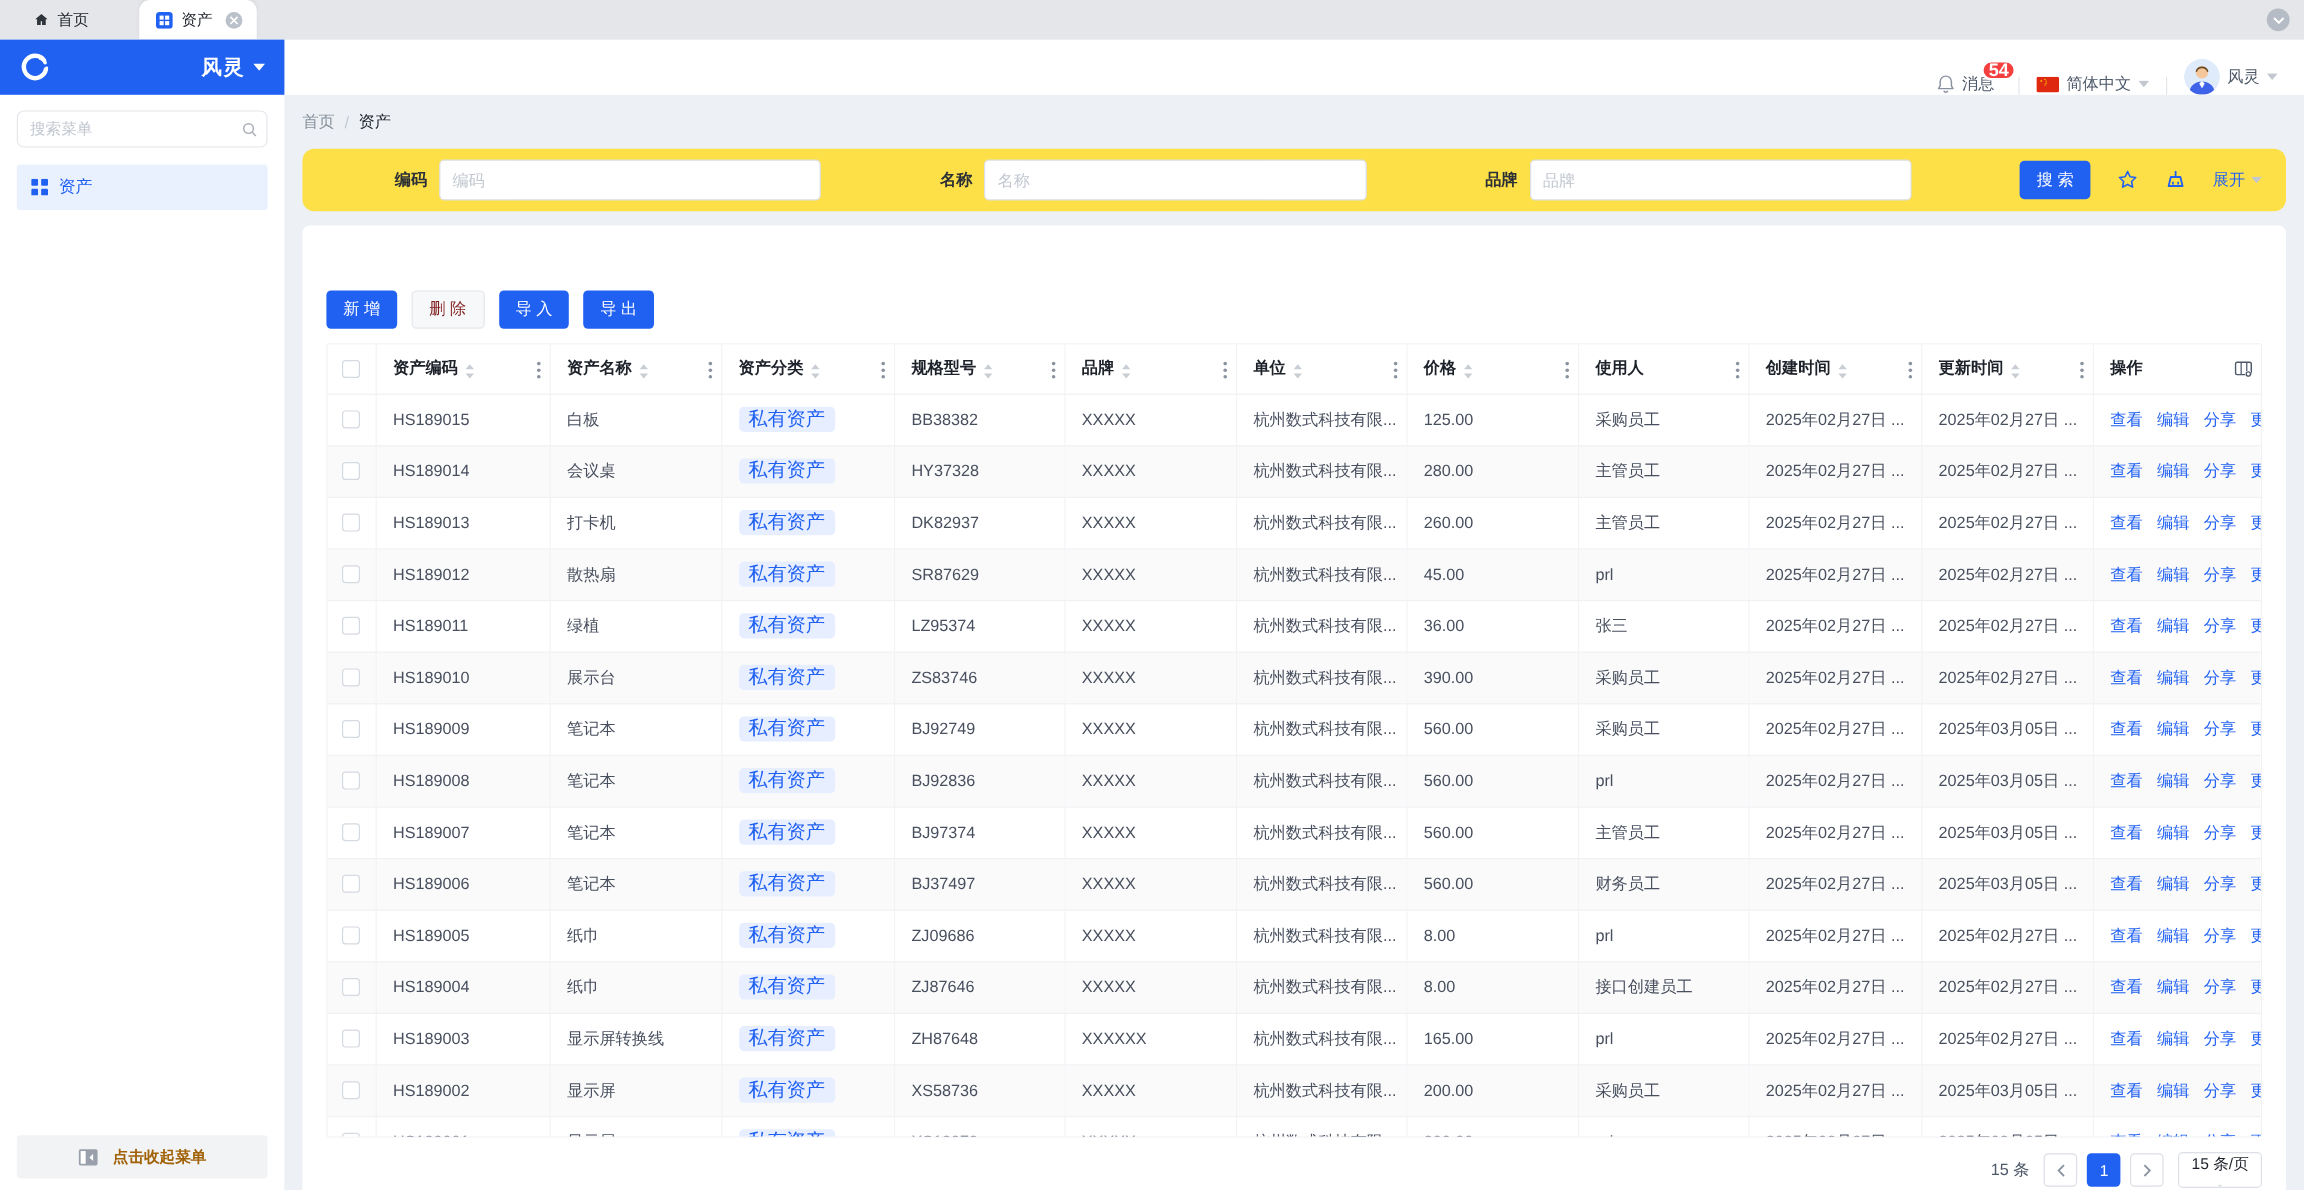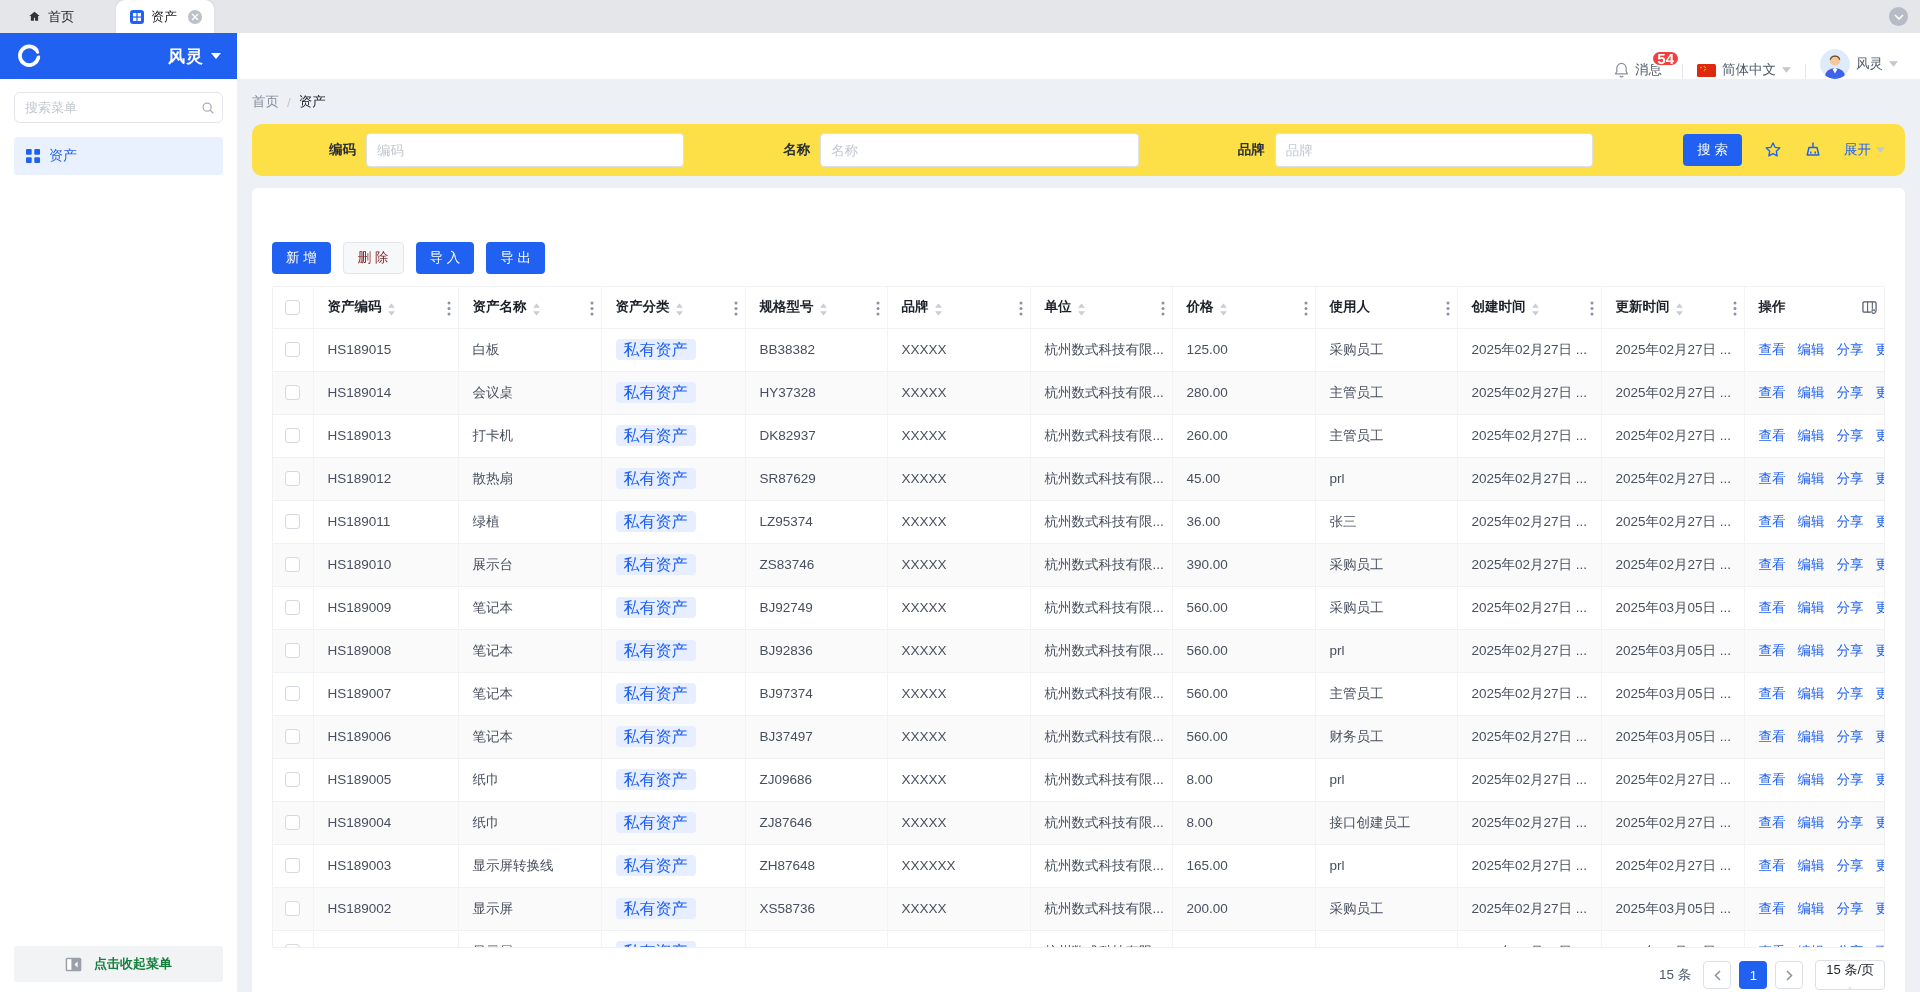--- a/index.html
+++ b/index.html
@@ -20,21 +20,21 @@
   .sidebar-brand { height:46px; background:#2161f2; display:flex; align-items:center; padding:0 16px; }
   .brand-name { margin-left:auto; color:#fff; font-size:17px; font-weight:700; letter-spacing:1px; display:flex; align-items:center; gap:7px; }
   .side-search { margin:13px 14px 0; height:31px; border:1px solid #e5e6eb; border-radius:6px; display:flex; align-items:center; padding:0 10px; background:#fff; }
   .side-search input { border:none; outline:none; flex:1; font-size:13px; color:#1d2129; background:transparent; font-family:inherit; }
   .side-search input::placeholder { color:#c2c7d0; }
   .side-menu { margin:14px 14px 0; }
   .side-menu-item { height:38px; border-radius:3px; display:flex; align-items:center; gap:9px; padding:0 12px; cursor:pointer; }
   .side-menu-item.active { background:#e9f1ff; color:#2161f2; }
   .side-menu-item .label { font-size:14px; }
   .side-collapse { position:absolute; left:14px; right:14px; bottom:10px; height:36px; background:#f2f3f5; border-radius:3px; display:flex; align-items:center; justify-content:center; gap:12px; cursor:pointer; }
-  .side-collapse .label { font-size:13px; font-weight:700; color:#15803d; }
+  .side-collapse .label { font-size:13px; font-weight:700; color:#a16207; }
 
   
   .main { margin-left:237px; height:959px; display:flex; flex-direction:column; }
   .main-header { height:46px; background:#fff; display:flex; align-items:flex-end; justify-content:flex-end; padding-right:22px; gap:14px; }
   .hdr-item { display:flex; align-items:center; gap:6px; color:#4e5969; font-size:13.5px; cursor:pointer; }
   .msg-wrap { position:relative; padding-right:6px; }
   .badge { position:absolute; top:-11px; right:-12px; min-width:20px; height:17px; padding:0 4px; border-radius:9px; background:#f53f3f; color:#fff; font-size:15px; font-weight:700; display:flex; align-items:center; justify-content:center; border:2px solid #fff; }
   .vdivider { width:1px; height:15px; background:#e5e6eb; }
   .avatar { width:30px; height:30px; border-radius:50%; overflow:hidden; }
 

